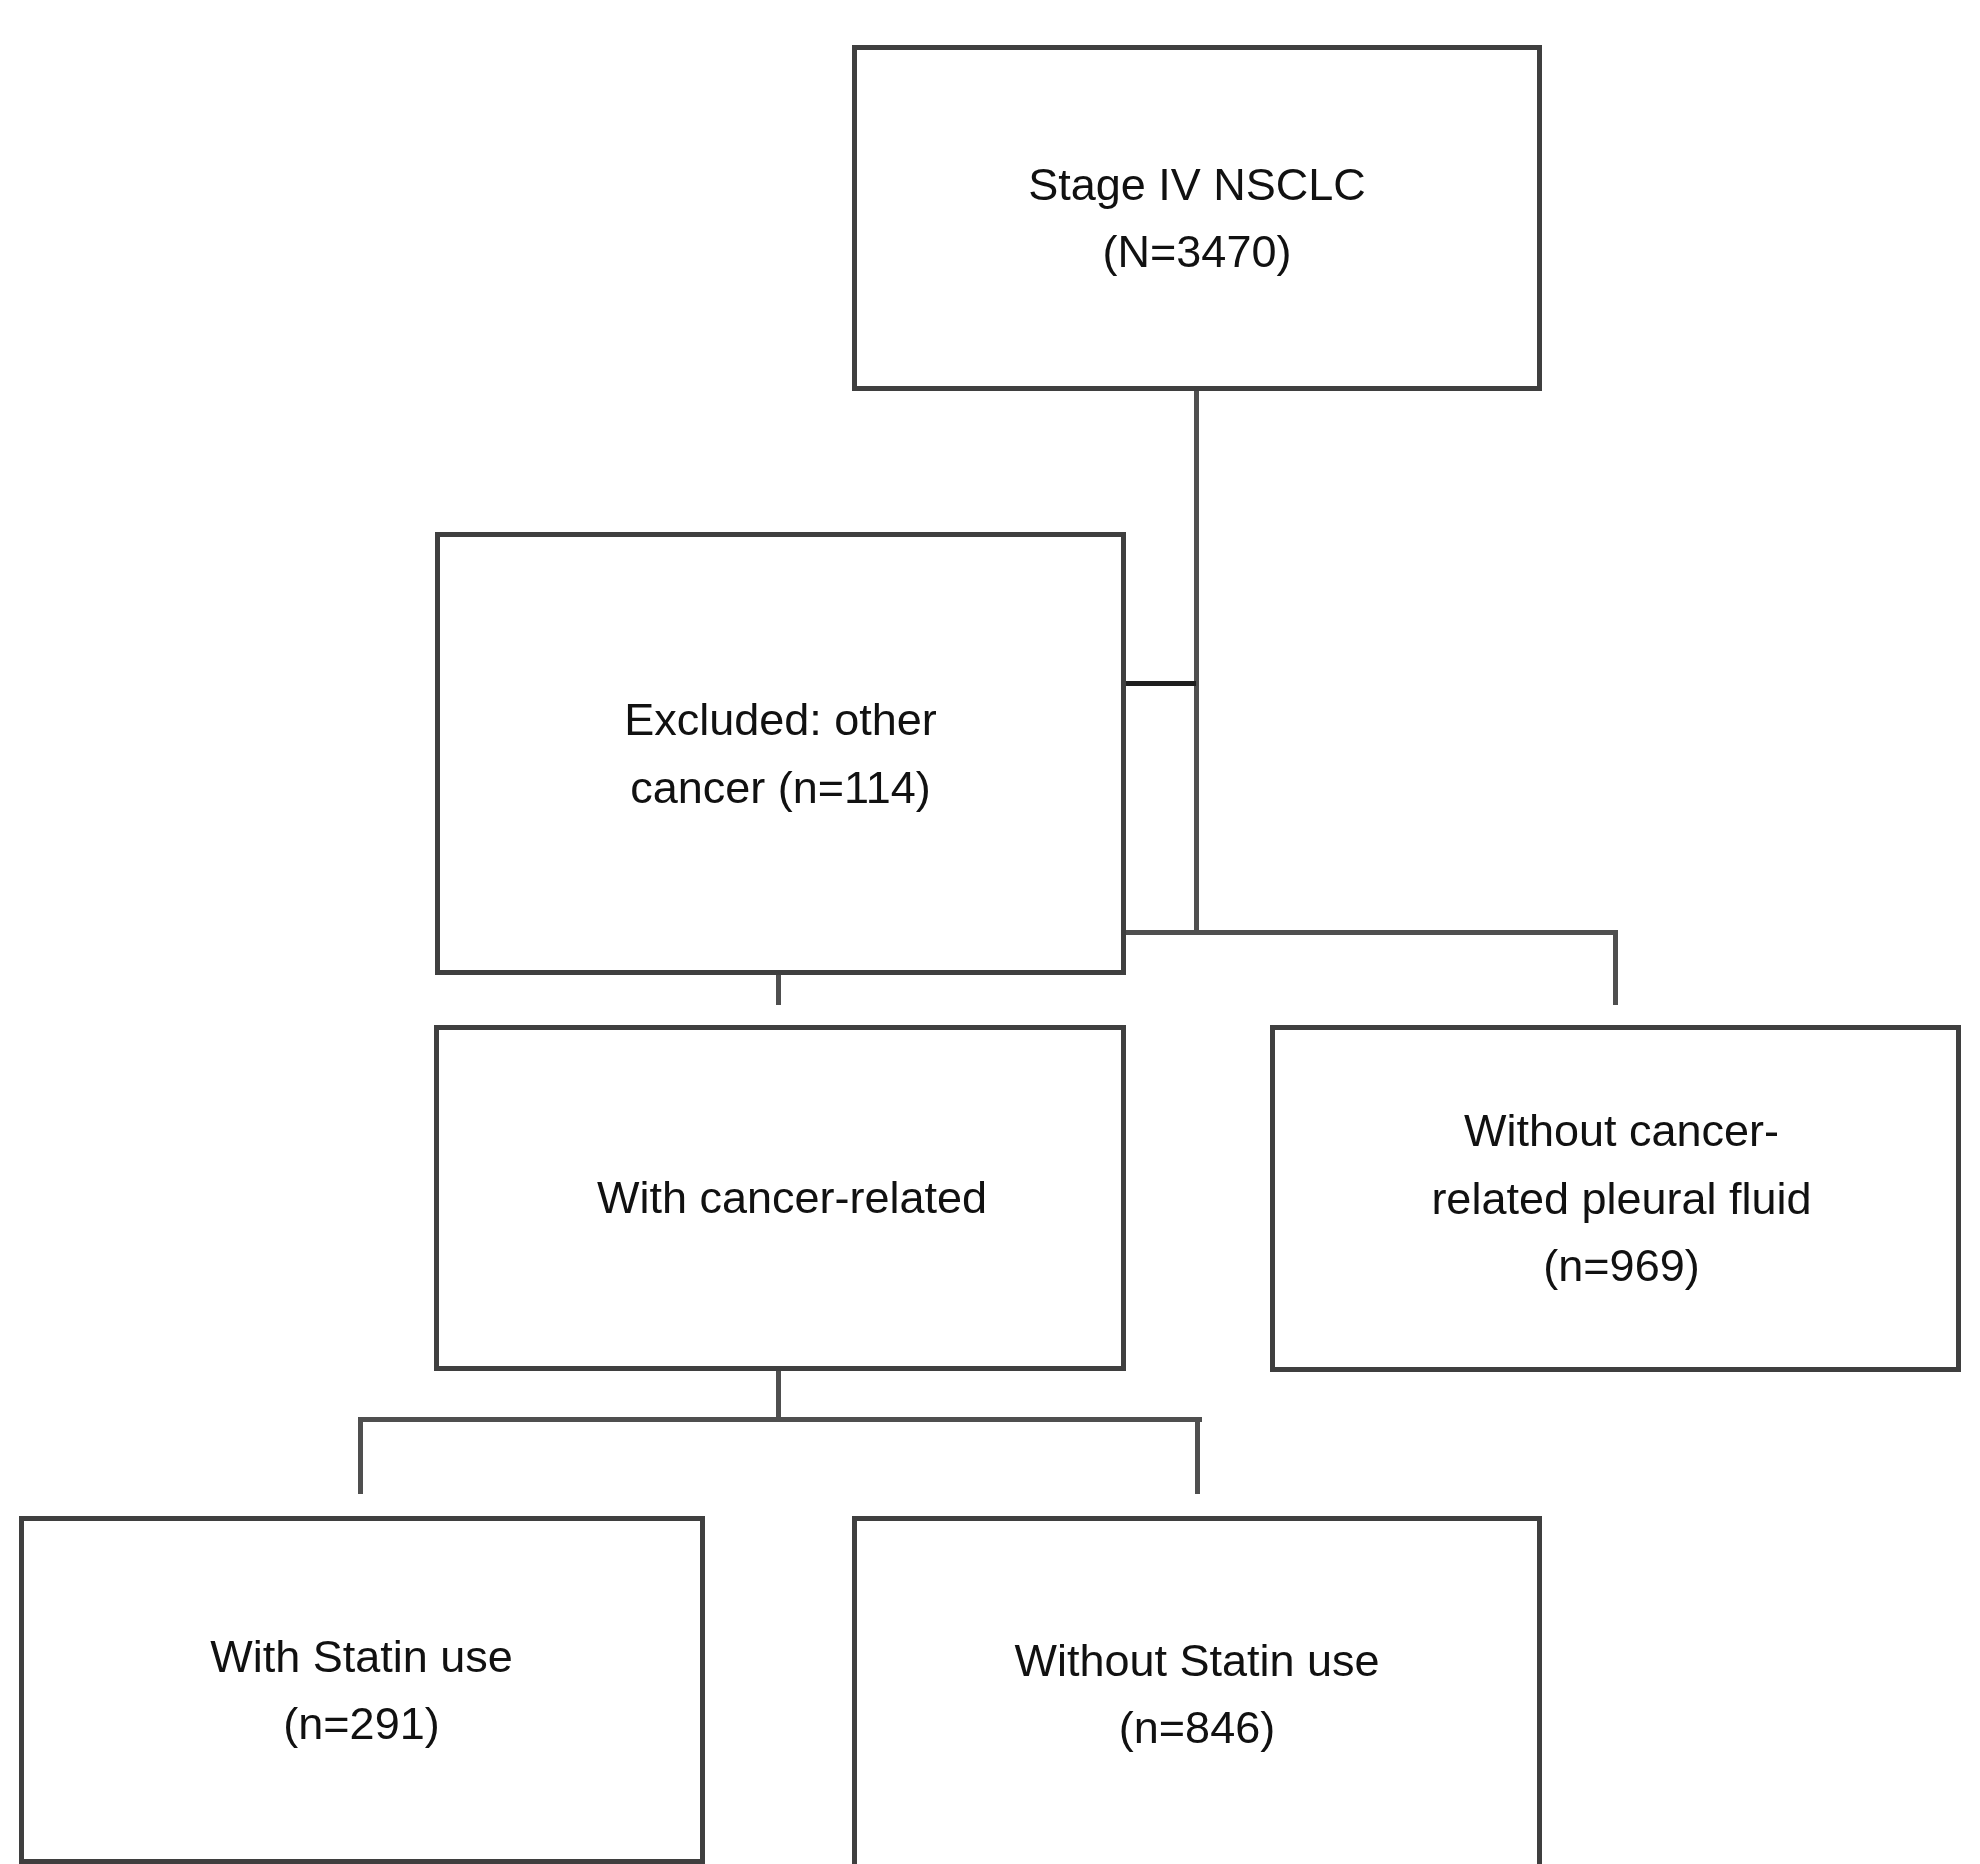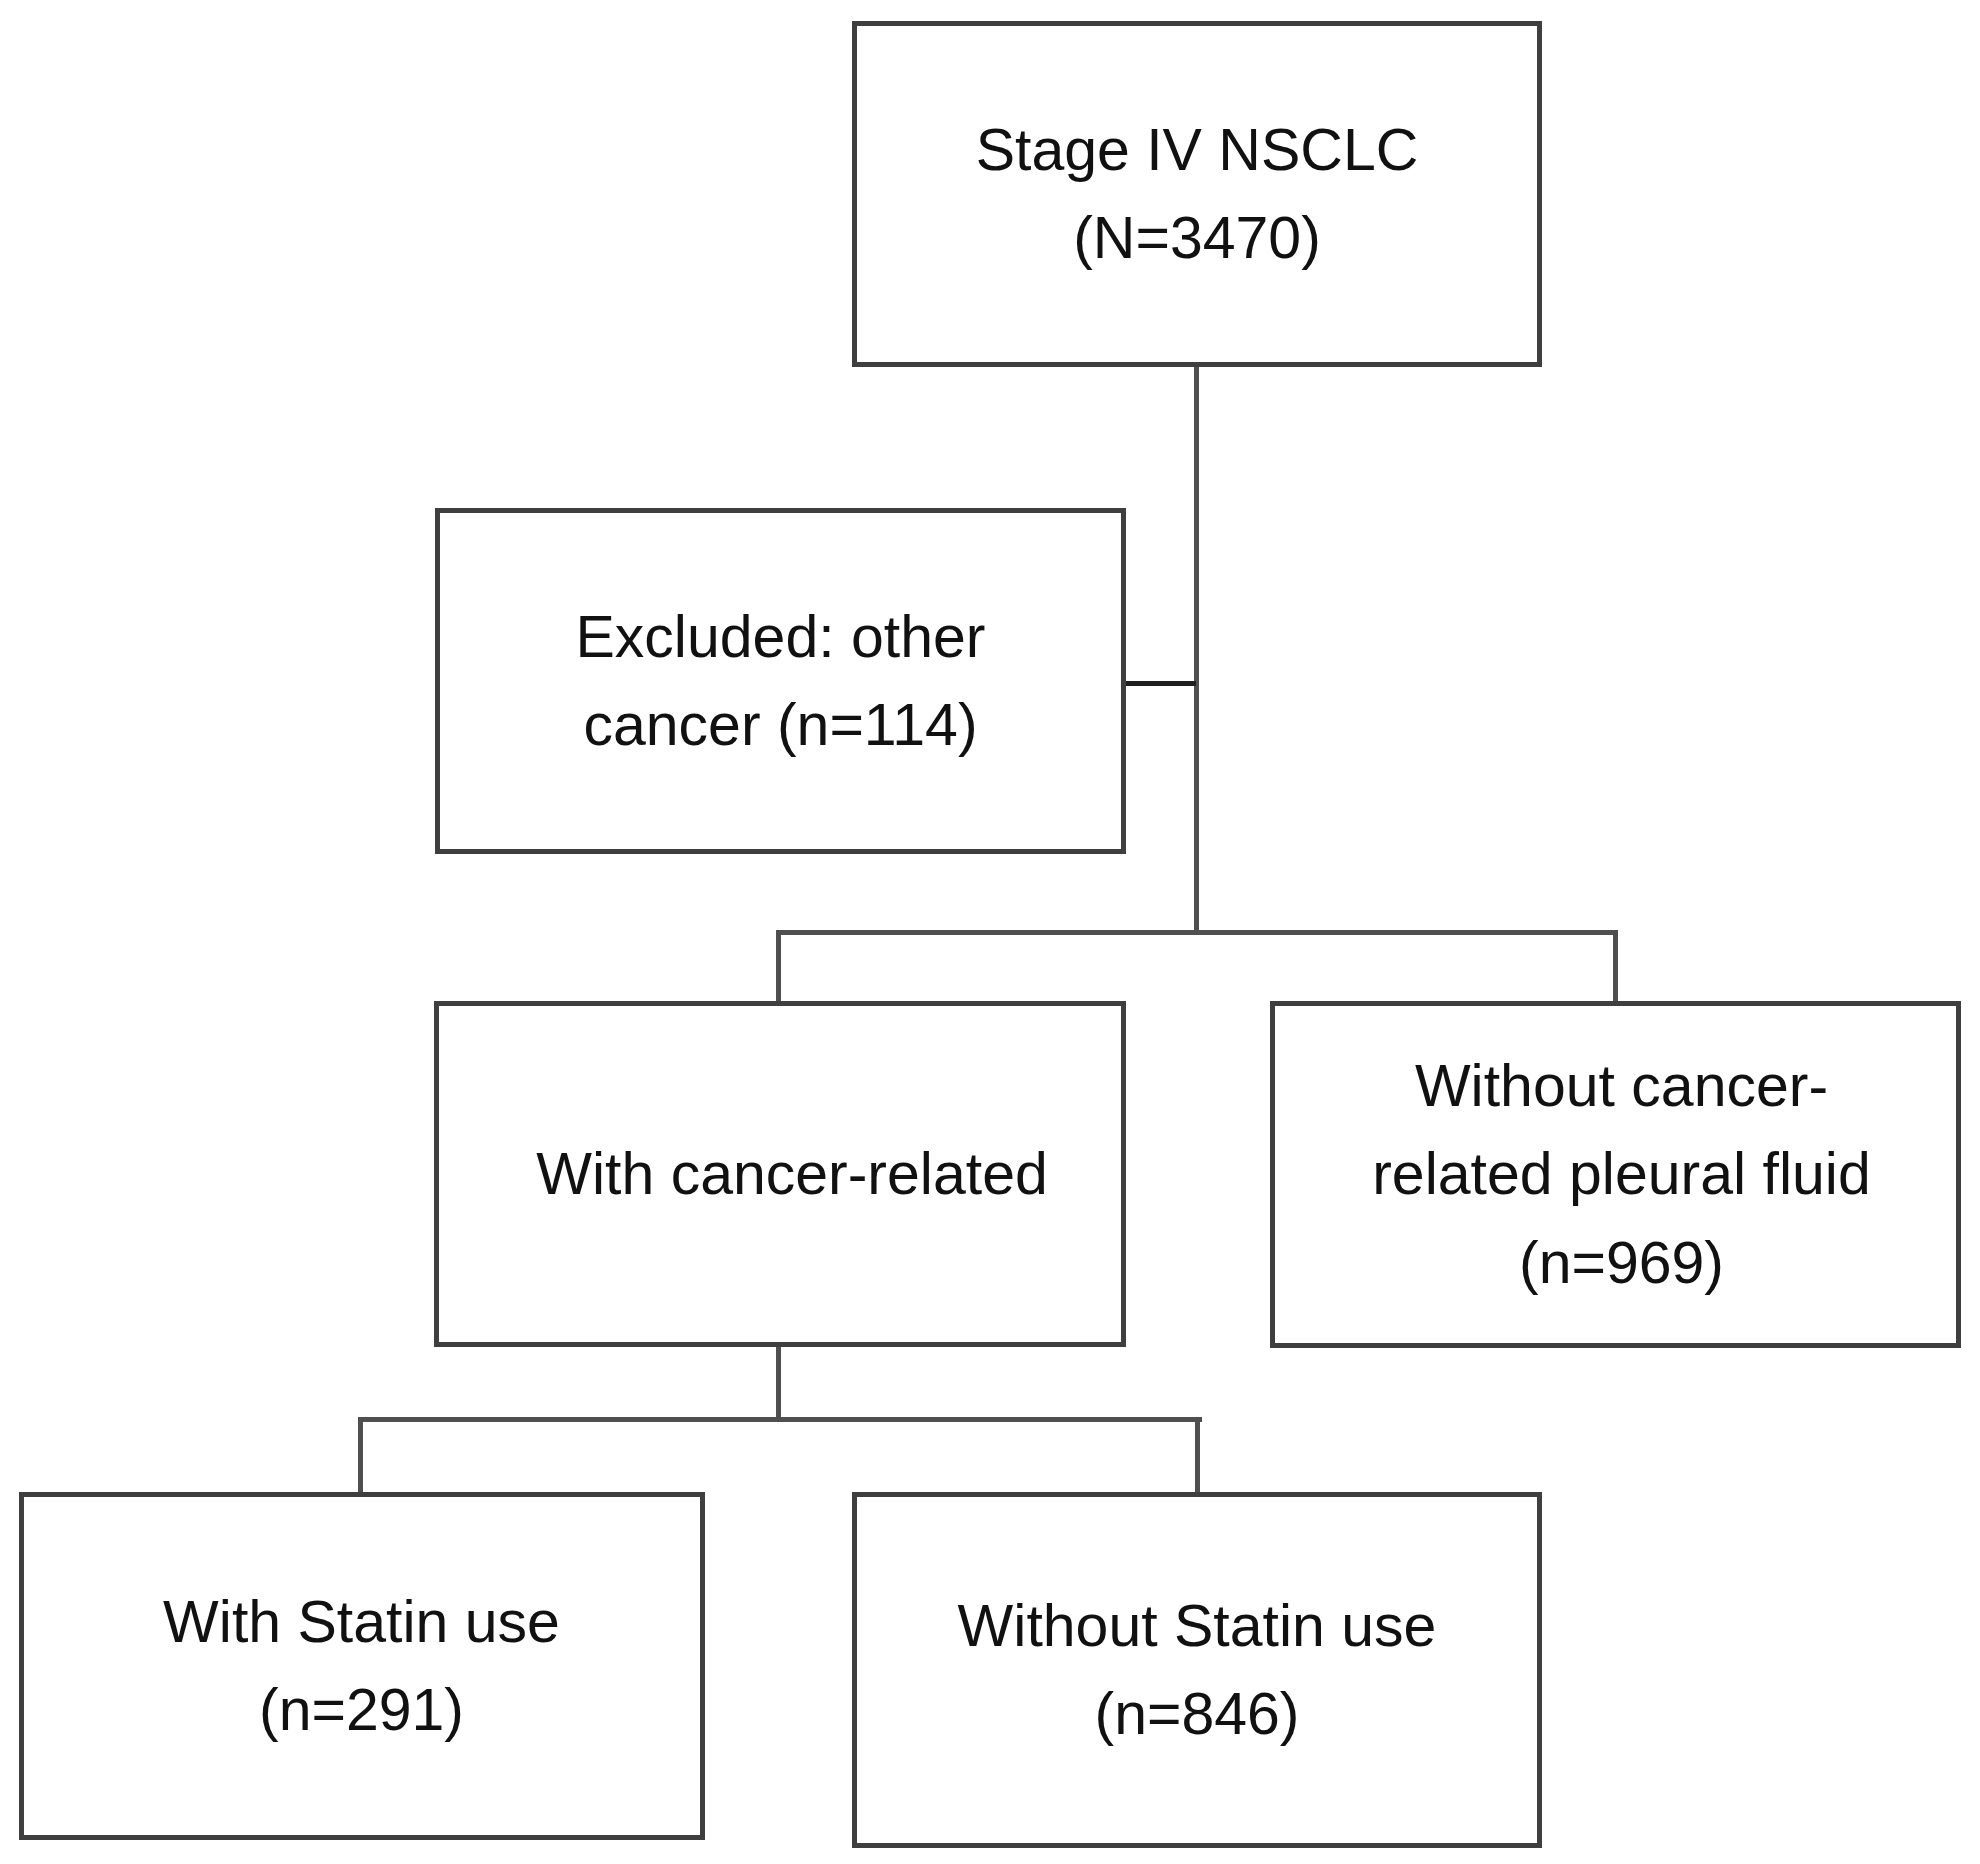--- a/index.html
+++ b/index.html
@@ -18,23 +18,24 @@
   .box {
     position: absolute;
     box-sizing: border-box;
     background: #ffffff;
     border: 5px solid #3f3f3f;
     display: flex;
     flex-direction: column;
     justify-content: center;
     align-items: center;
     text-align: center;
-    font-size: 59px;
+    font-size: 45px;
     line-height: 1.5;
     color: #111111;
+    margin-top: 24px;
   }
   .box .bline {
     white-space: nowrap;
   }
   .conn {
     position: absolute;
     background: #4f4f4f;
   }
   .conn.dark {
     background: #1f1f1f;
@@ -53,21 +54,21 @@
   <div class="conn" style="left:776px; top:1343px; width:5px; height:79px;"></div>
   <div class="conn" style="left:358px; top:1417px; width:844px; height:5px;"></div>
   <div class="conn" style="left:358px; top:1417px; width:5px; height:77px;"></div>
   <div class="conn" style="left:1195px; top:1417px; width:5px; height:77px;"></div>
 
   <div class="box" style="left:852px; top:21px; width:690px; height:346px;">
     <div class="bline">Stage IV NSCLC</div>
     <div class="bline">(N=3470)</div>
   </div>
 
-  <div class="box" style="left:435px; top:508px; width:691px; height:346px;">
+  <div class="box" style="left:435px; top:508px; width:691px; height:443px;">
     <div class="bline">Excluded: other</div>
     <div class="bline">cancer (n=114)</div>
   </div>
 
   <div class="box" style="left:434px; top:1001px; width:692px; height:346px;padding-left:24px;">
     <div class="bline">With cancer-related</div>
   </div>
 
   <div class="box" style="left:1270px; top:1001px; width:691px; height:347px;padding-left:12px;">
     <div class="bline">Without cancer-</div>

